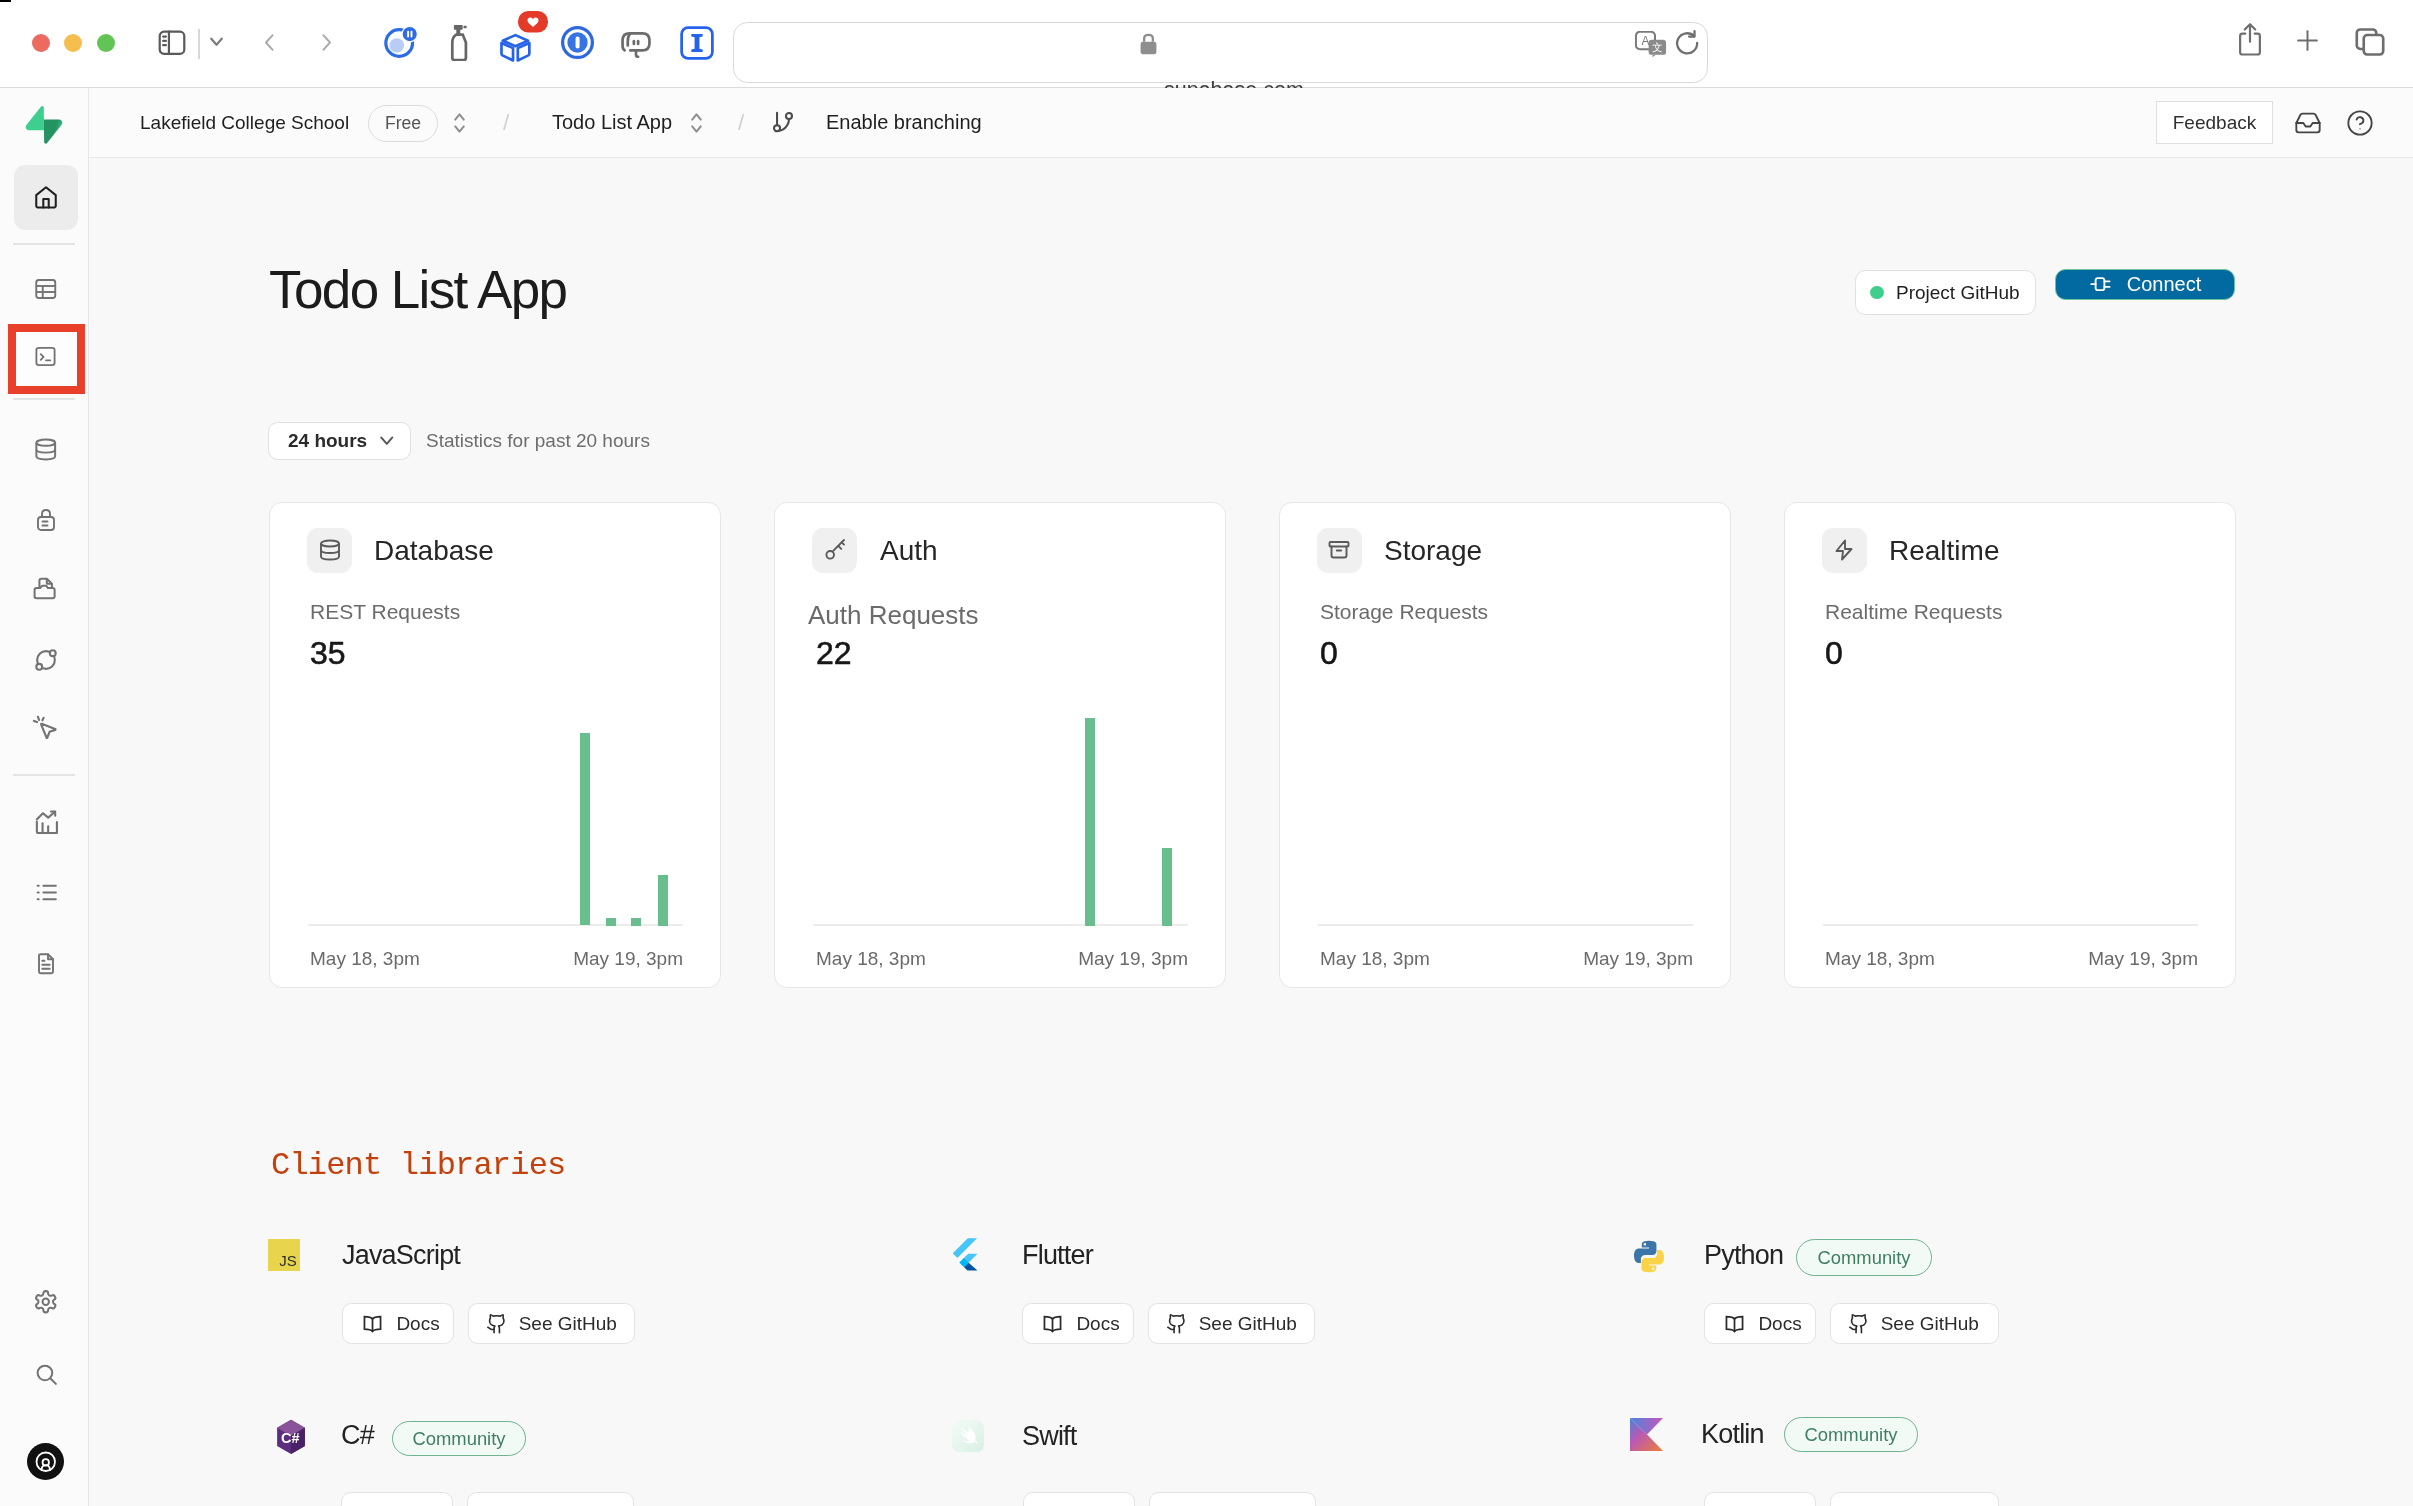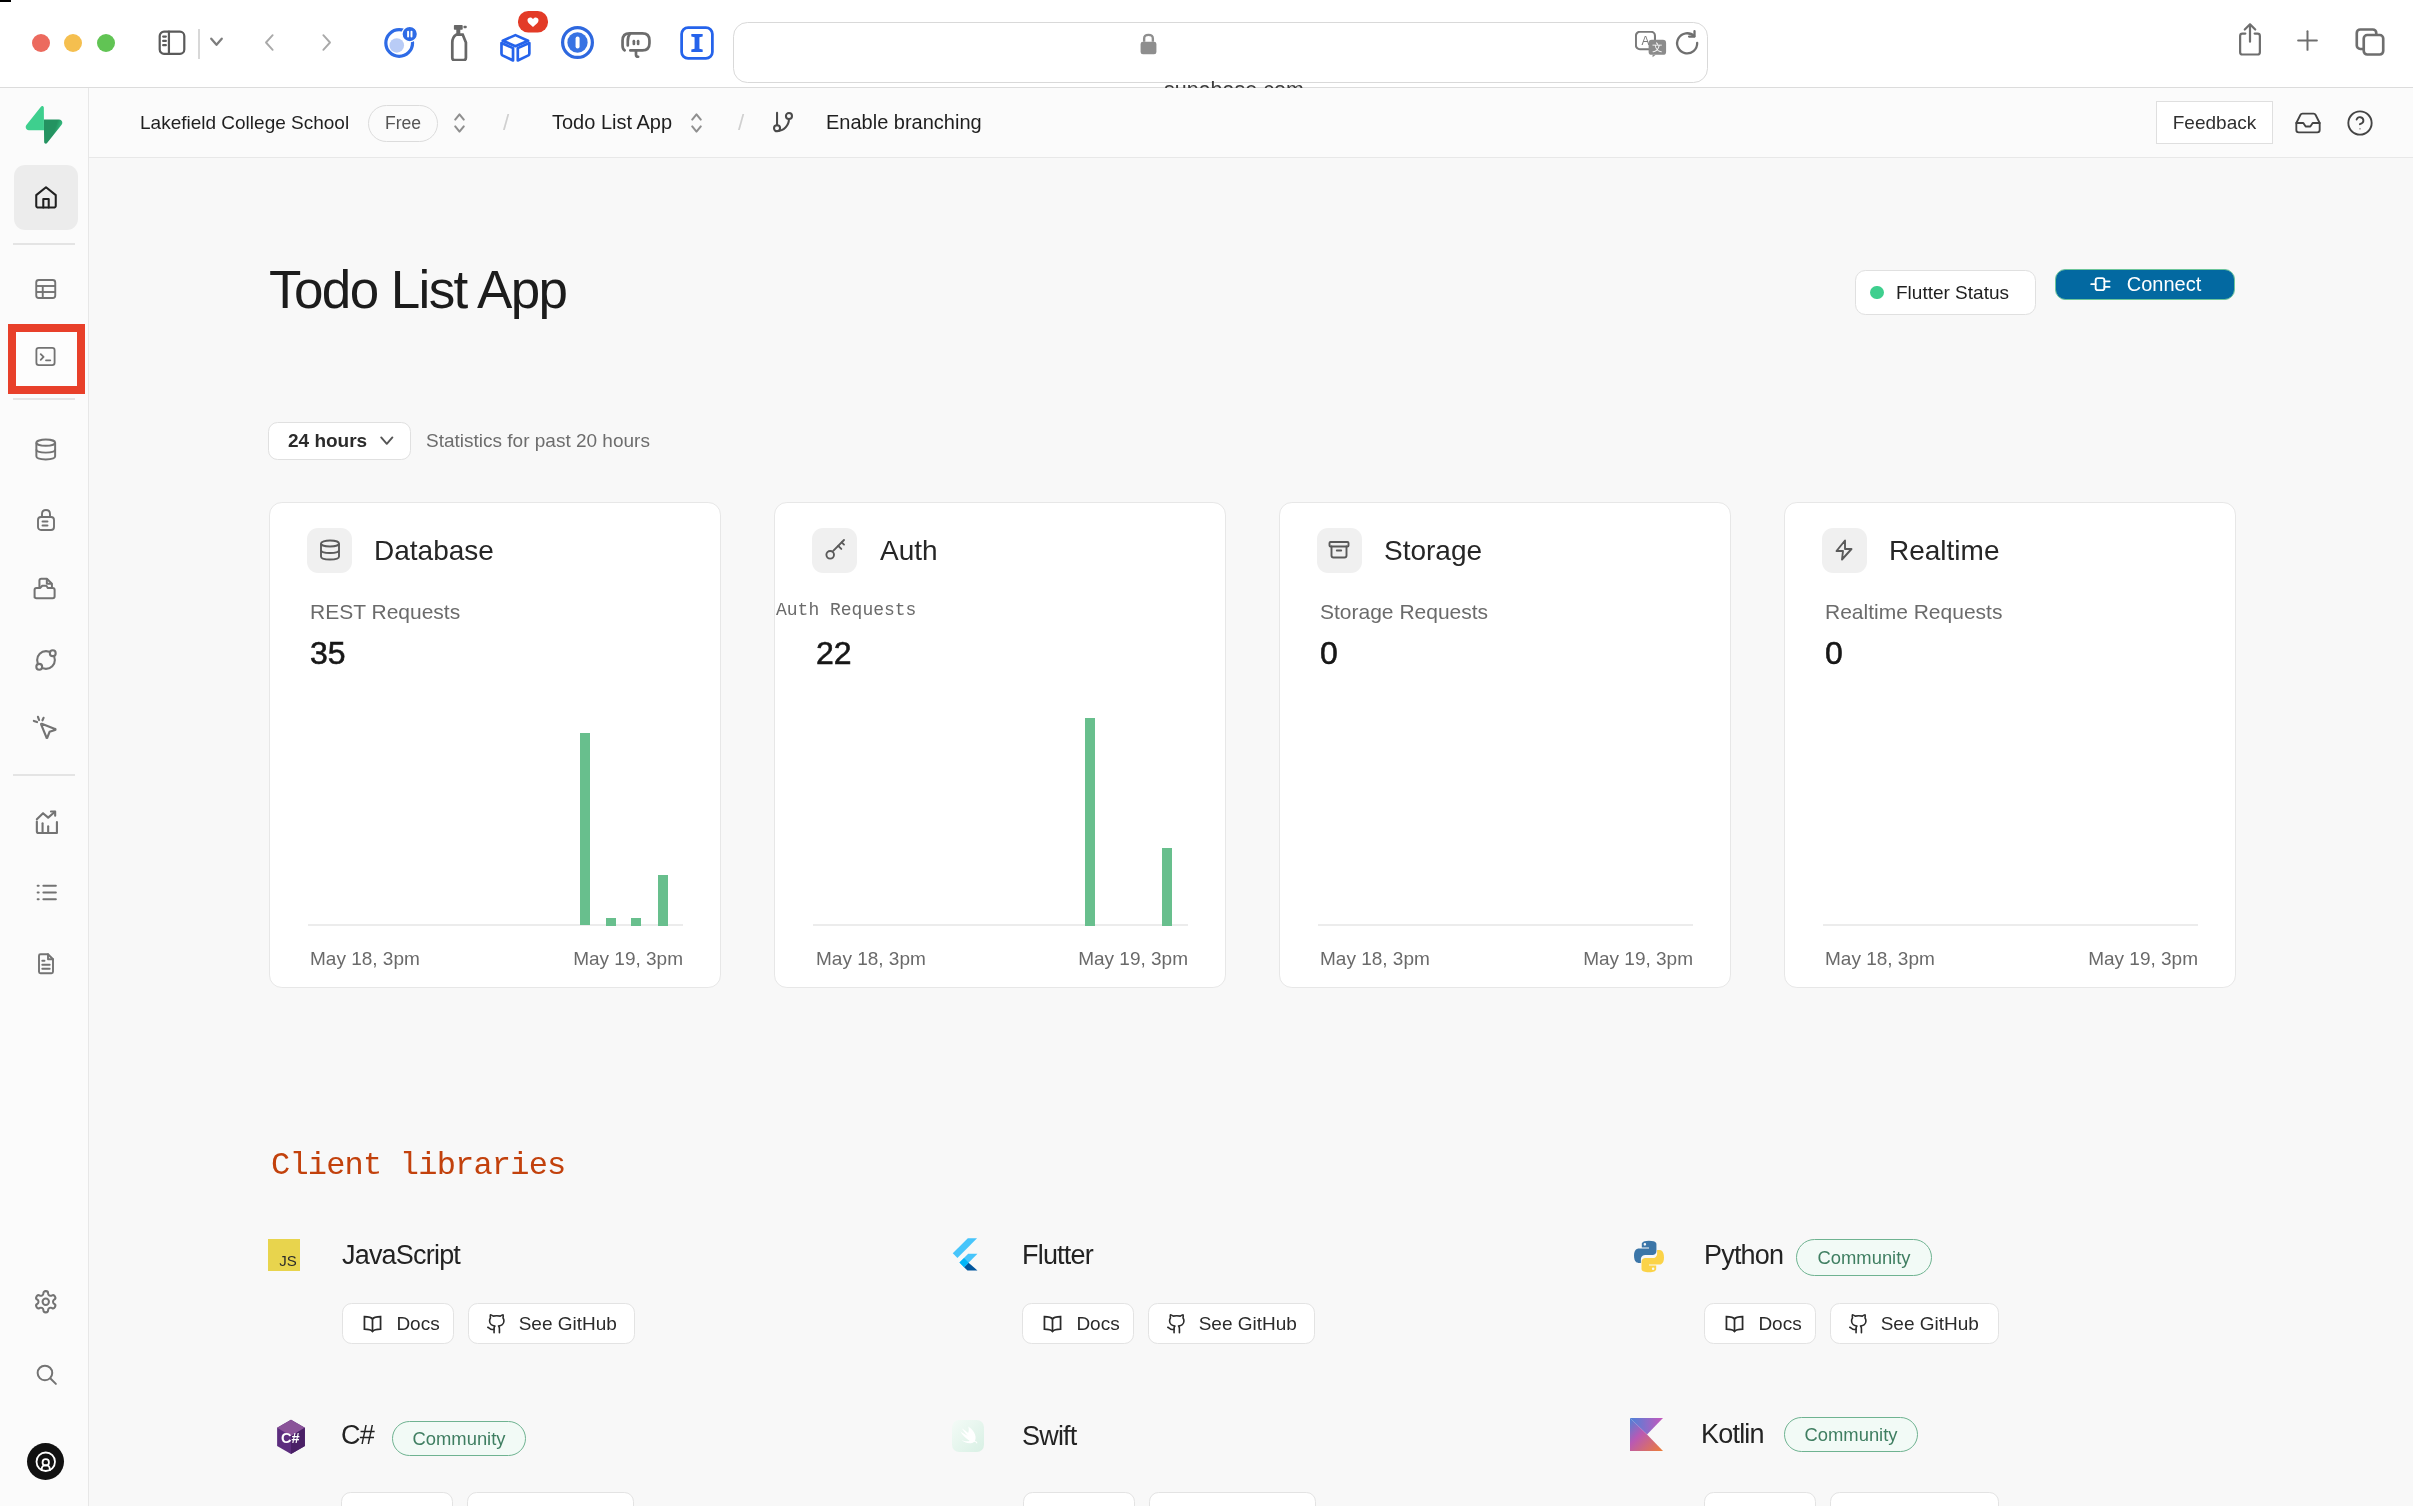--- a/index.html
+++ b/index.html
@@ -253,21 +253,21 @@
 <svg class="abs" style="left:33px;top:1449px;" width="25.5" height="25.5" viewBox="0 0 24 24" fill="none" stroke="#fff" stroke-width="1.7">
   <circle cx="12" cy="12" r="8.7"></circle>
   <circle cx="12" cy="12.6" r="3"></circle>
   <path d="M8.2 20.8 V18.9 a3.8 3.8 0 0 1 7.6 0 V20.8"></path>
 </svg>
 
 <div class="abs" style="left:269px;top:263px;font-size:53px;color:#1c1c1c;letter-spacing:-1.6px;line-height:1;">Todo List App</div>
 
 <div class="abs flex" style="left:1855px;top:270px;width:181px;height:45px;background:#fff;border:1.6px solid #e0e0e0;border-radius:10.4px;">
   <div style="width:13.6px;height:13.6px;border-radius:50%;background:#3ecf8e;margin-left:14.4px;"></div>
-  <div style="margin-left:12px;font-size:19px;color:#1f1f1f;">Flutter Status</div>
+  <div style="margin-left:12px;font-size:19px;color:#1f1f1f;">Project GitHub</div>
 </div>
 <div class="abs flex" style="left:2055px;top:269px;width:180px;height:31px;background:#0369a1;border:1.6px solid #6cc59a;border-radius:10.4px;">
   <svg style="margin-left:34px;" width="24" height="22.3" viewBox="0 0 30 28" fill="none" stroke="#fff" stroke-width="2.3" stroke-linecap="round">
     <line x1="1.5" y1="14" x2="7" y2="14"></line>
     <rect x="7" y="6.5" width="11" height="15" rx="2.8"></rect>
     <line x1="18" y1="10.5" x2="24.5" y2="10.5"></line>
     <line x1="18" y1="17.5" x2="24.5" y2="17.5"></line>
   </svg>
   <div style="margin-left:12.8px;font-size:20px;color:#fff;">Connect</div>
 </div>
@@ -303,21 +303,21 @@
 <div class="abs" style="left:683px;top:948px;font-size:19px;color:#6a6a6a;transform:translateX(-100%);">May 19, 3pm</div>
 
 <div class="abs" style="left:812px;top:528px;width:45px;height:45px;background:#f0f0f0;border-radius:11.2px;"></div>
 <svg class="abs" style="left:823px;top:538px;" width="24" height="24" viewBox="0 0 24 24" fill="none" stroke="#5a5a5a" stroke-width="1.9" stroke-linecap="round" stroke-linejoin="round">
   <circle cx="7.2" cy="16.8" r="3.8"></circle>
   <path d="m21 2-10.8 10.8"></path>
   <path d="m15.2 7.8 3.1 3.1"></path>
   <path d="m18.7 4.3 2.3 2.3"></path>
 </svg>
 <div class="abs flex" style="left:880px;top:528px;height:45px;font-size:28px;color:#262626;">Auth</div>
-<div class="abs" style="left:776px;top:600px;font-size:18px;color:#6b6b6b;font-family:Liberation Mono, monospace;">Auth Requests</div>
+<div class="abs" style="left:808px;top:600px;font-size:26px;color:#6b6b6b;">Auth Requests</div>
 <div class="abs" style="left:816px;top:637px;font-size:32px;color:#171717;font-weight:400;line-height:1;-webkit-text-stroke:0.6px #171717;">22</div>
 <div class="abs" style="left:813px;top:924px;width:375px;height:1.6px;background:#ececec;"></div>
 <div class="abs" style="left:1085px;top:718px;width:9.6px;height:208px;background:#68bf8d;"></div>
 <div class="abs" style="left:1162px;top:848px;width:9.6px;height:78px;background:#68bf8d;"></div>
 <div class="abs" style="left:816px;top:948px;font-size:19px;color:#6a6a6a;">May 18, 3pm</div>
 <div class="abs" style="left:1188px;top:948px;font-size:19px;color:#6a6a6a;transform:translateX(-100%);">May 19, 3pm</div>
 
 <div class="abs" style="left:1317px;top:528px;width:45px;height:45px;background:#f0f0f0;border-radius:11.2px;"></div>
 <svg class="abs" style="left:1327px;top:538px;" width="24" height="24" viewBox="0 0 24 24" fill="none" stroke="#5a5a5a" stroke-width="1.9" stroke-linecap="round" stroke-linejoin="round">
   <rect x="2.5" y="4" width="19" height="4.5" rx="1"></rect>

